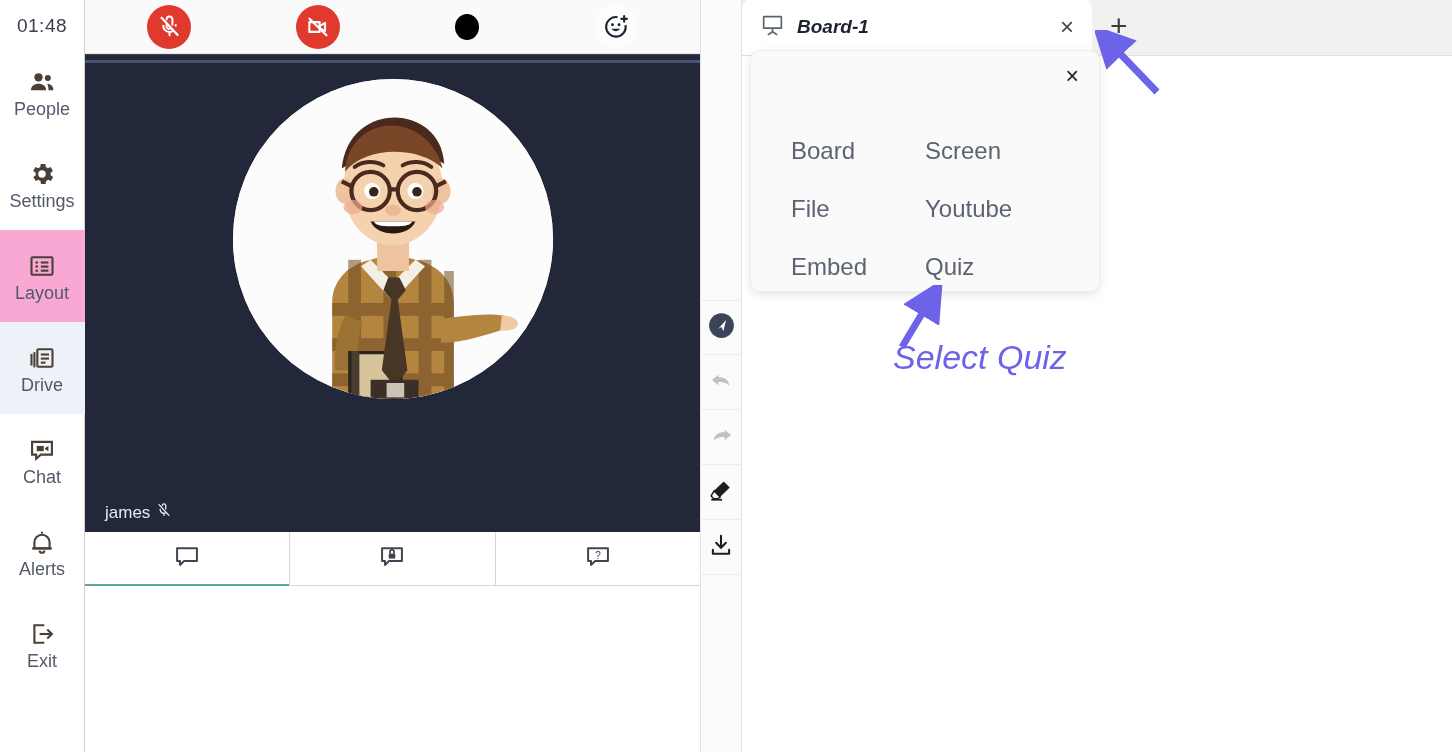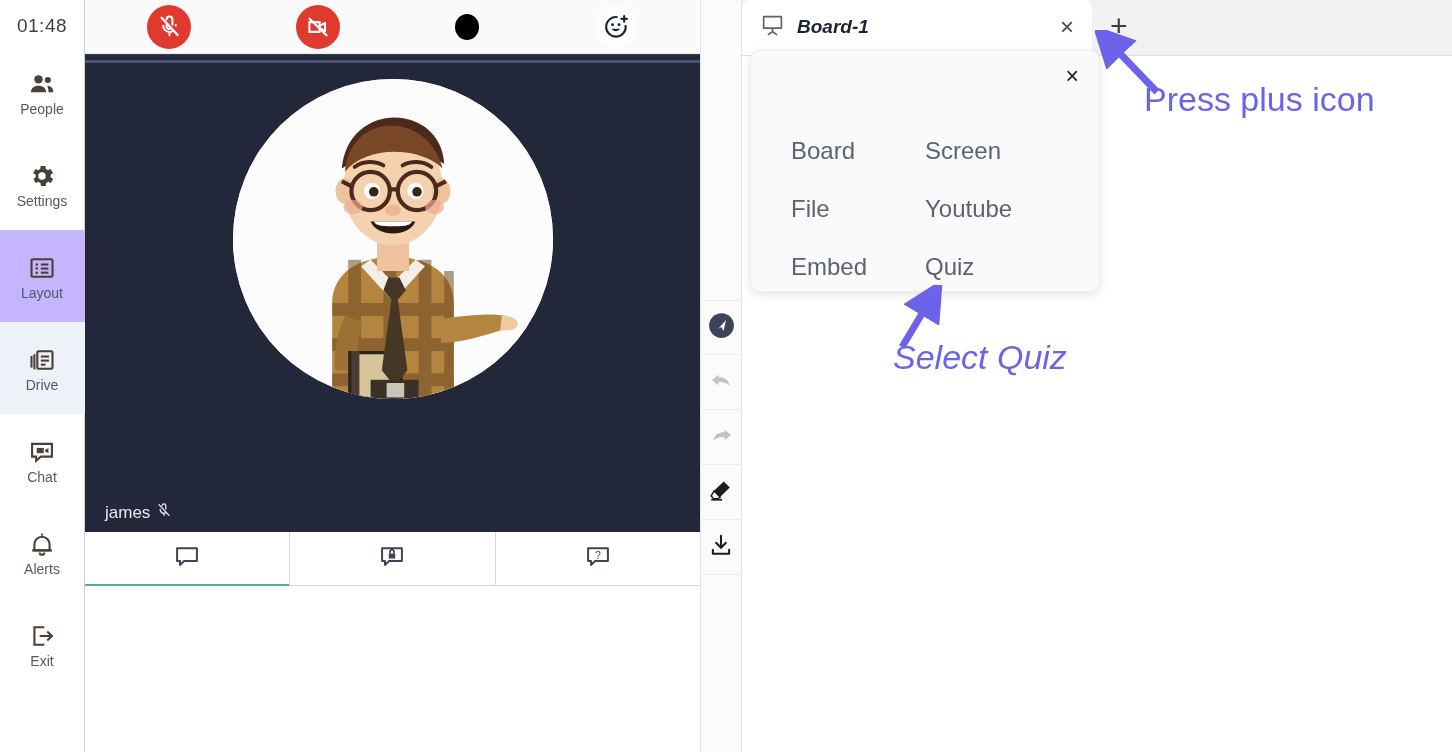--- a/index.html
+++ b/index.html
@@ -23,22 +23,22 @@
     height: 40px; display:flex; align-items:center; justify-content:center;
     font-family: "Liberation Sans", sans-serif;
   }
   .side-item {
     width: 85px; height: 92px;
     display: flex; flex-direction: column; align-items: center; justify-content: center;
     gap: 3px; cursor: pointer;
   }
   .side-item .ico { width: 30px; height: 30px; display:flex; align-items:center; justify-content:center; }
   .side-item .ico svg { display:block; }
-  .side-label { font-size: 14px; color: #53596b; line-height: 1; }
-  .side-item.hl-grey { background:#c4b5fd; }
+  .side-label { font-size: 18px; color: #53596b; line-height: 1; }
+  .side-item.hl-grey { background:#f9a8d4; }
   .side-item.hl-blue { background:#eef1f7; }
 
   
   .center { width: 615px; flex: 0 0 615px; display: flex; flex-direction: column; background:#fff; }
 
   .meet-toolbar {
     height: 54px; background:#fafafa;
     display: flex; align-items: center; justify-content: space-around;
     border-bottom: 1px solid #e6e6e6;
     padding: 0 10px;
@@ -455,21 +455,20 @@
   </div>
 
   <svg class="annot-arrow" style="left:1095px; top:30px; width:80px; height:80px;" viewBox="0 0 80 80">
     <defs>
       <marker id="ah1" markerWidth="6" markerHeight="6" refX="3" refY="3" orient="auto">
         <path d="M0,0 L6,3 L0,6 Z" fill="#6c63e8"></path>
       </marker>
     </defs>
     <line x1="62" y1="62" x2="12" y2="10" stroke="#6c63e8" stroke-width="7" marker-end="url(#ah1)"></line>
   </svg>
-  <div class="annot" style="left:1144px; top:80px;">Press plus icon</div>
 
   <svg class="annot-arrow" style="left:890px; top:285px; width:80px; height:70px;" viewBox="0 0 80 70">
     <defs>
       <marker id="ah2" markerWidth="6" markerHeight="6" refX="3" refY="3" orient="auto">
         <path d="M0,0 L6,3 L0,6 Z" fill="#6c63e8"></path>
       </marker>
     </defs>
     <line x1="12" y1="62" x2="42" y2="12" stroke="#6c63e8" stroke-width="7" marker-end="url(#ah2)"></line>
   </svg>
   <div class="annot" style="left:893px; top:338px;font-style:italic;">Select Quiz</div>

